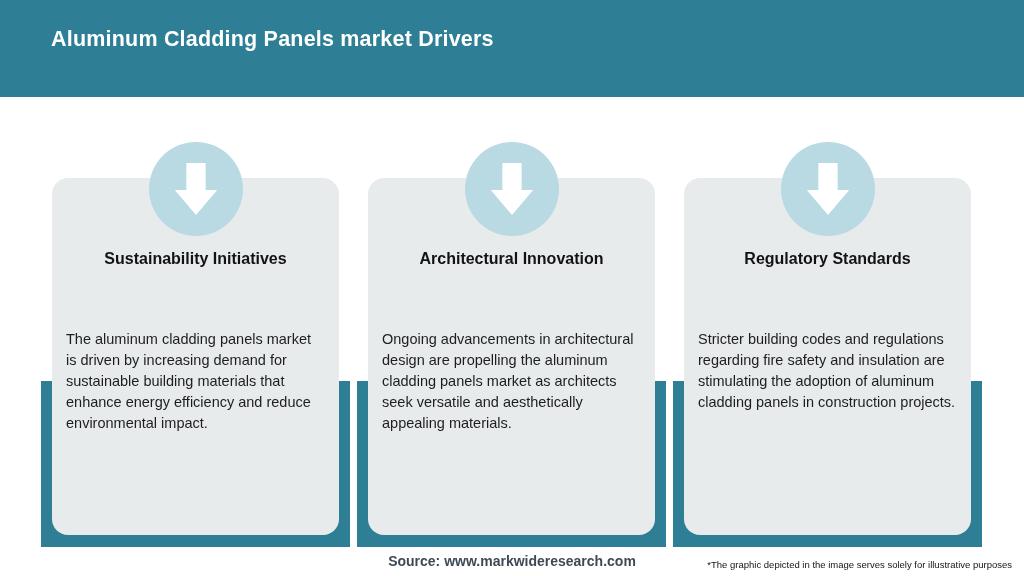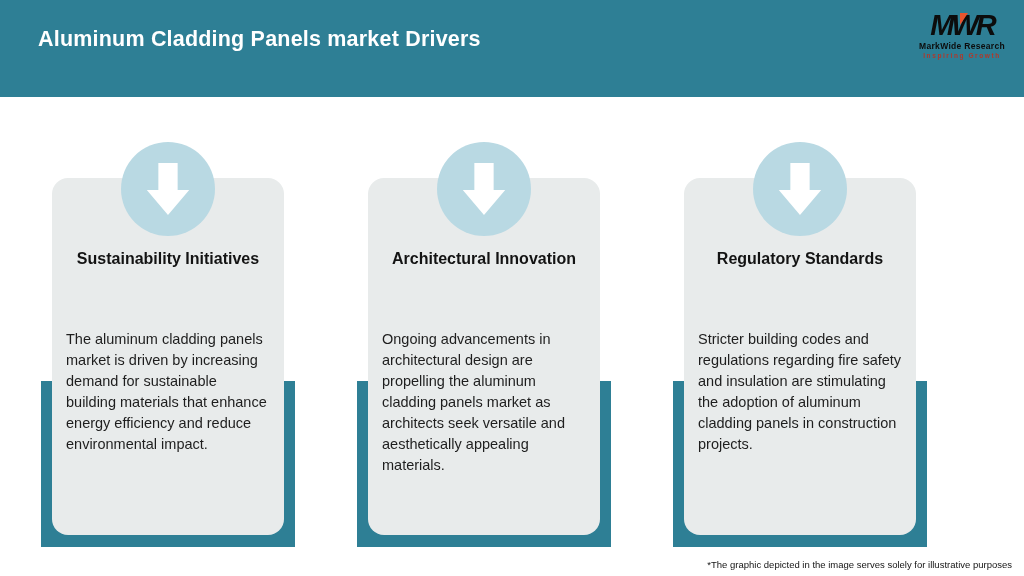--- a/index.html
+++ b/index.html
@@ -1,28 +1,28 @@
 <!DOCTYPE html>
 <html><head>
 <meta charset="utf-8">
 <style>
   html,body{margin:0;padding:0;background:#ffffff;font-family:"Liberation Sans",sans-serif;}
   .page{position:relative;width:1024px;height:576px;background:#ffffff;overflow:hidden;}
 
   
   .header{position:absolute;top:0;left:0;width:1024px;height:97px;background:#2e7f95;}
-  .page-title{position:absolute;left:38px;top:26px;margin:0;font-size:21.5px;line-height:26px;
+  .page-title{position:absolute;left:51px;top:26px;margin:0;font-size:21.5px;line-height:26px;
               font-weight:bold;color:#ffffff;letter-spacing:0.2px;}
   .logo{position:absolute;right:10px;top:10px;width:104px;text-align:center;}
   .logo-mark{line-height:0;}
   .logo-name{font-size:8.5px;font-weight:bold;color:#0c0c0c;letter-spacing:0.3px;margin-top:1px;}
   .logo-tagline{font-size:6.5px;font-weight:bold;color:#b0392b;letter-spacing:1.6px;margin-top:1px;}
 
   
-  .card-col{position:absolute;top:142px;width:232px;height:406px;}
+  .card-col{position:absolute;top:142px;width:287px;height:406px;}
   .col-1{left:52px;} .col-2{left:368px;} .col-3{left:684px;}
   .frame{position:absolute;left:-11px;right:-11px;top:239px;height:166px;background:#2e7f95;}
   .card{position:absolute;top:36px;left:0;right:0;height:357px;background:#e8ebeb;
         border-radius:16px;box-sizing:border-box;padding-top:72px;}
   .circle{position:absolute;top:0;left:50%;margin-left:-47px;width:94px;height:94px;
           border-radius:50%;background:#b9d9e3;display:flex;align-items:center;justify-content:center;}
   .card-title{margin:0 6px;text-align:center;font-size:16px;font-weight:bold;color:#131313;}
   .card-desc{margin:61px 0 0;padding:0 14px;font-size:14.5px;line-height:21px;color:#1e1e1e;}
 
   
@@ -31,30 +31,20 @@
   .disclaimer{position:absolute;right:12px;top:559px;font-size:9.5px;color:#141414;text-align:right;}
 </style>
 </head>
 <body>
 
 <div class="page">
 
   <div class="header">
     <h1 class="page-title">Aluminum Cladding Panels market Drivers</h1>
 
-    <div class="logo">
-      <div class="logo-mark">
-        <svg width="84" height="30" viewBox="0 0 84 30">
-          <text x="42" y="25" text-anchor="middle" font-family="Liberation Sans, sans-serif" font-size="29" font-weight="bold" font-style="italic" letter-spacing="-3" fill="#0c0c0c">MWR</text>
-          <polygon points="40,3 48,3 40,15" fill="#e8542e"></polygon>
-        </svg>
-      </div>
-      <div class="logo-name">MarkWide Research</div>
-      <div class="logo-tagline">Inspiring Growth</div>
-    </div>
   </div>
 
   <div class="card-col col-1">
     <div class="frame"></div>
     <div class="card">
       <div class="card-title">Sustainability Initiatives</div>
       <p class="card-desc">The aluminum cladding panels market is driven by increasing demand for sustainable building materials that enhance energy efficiency and reduce environmental impact.</p>
     </div>
     <div class="circle">
       <svg width="54" height="60" viewBox="0 0 56 62">
@@ -82,15 +72,16 @@
       <div class="card-title">Regulatory Standards</div>
       <p class="card-desc">Stricter building codes and regulations regarding fire safety and insulation are stimulating the adoption of aluminum cladding panels in construction projects.</p>
     </div>
     <div class="circle">
       <svg width="54" height="60" viewBox="0 0 56 62">
         <path d="M18 4 h20 v28 h12 L28 58 L6 32 h12 Z" fill="#ffffff"></path>
       </svg>
     </div>
   </div>
 
+  <div class="source">Source: www.markwideresearch.com</div>
   <div class="disclaimer">*The graphic depicted in the image serves solely for illustrative purposes</div>
 
 </div>
 
 </body></html>

